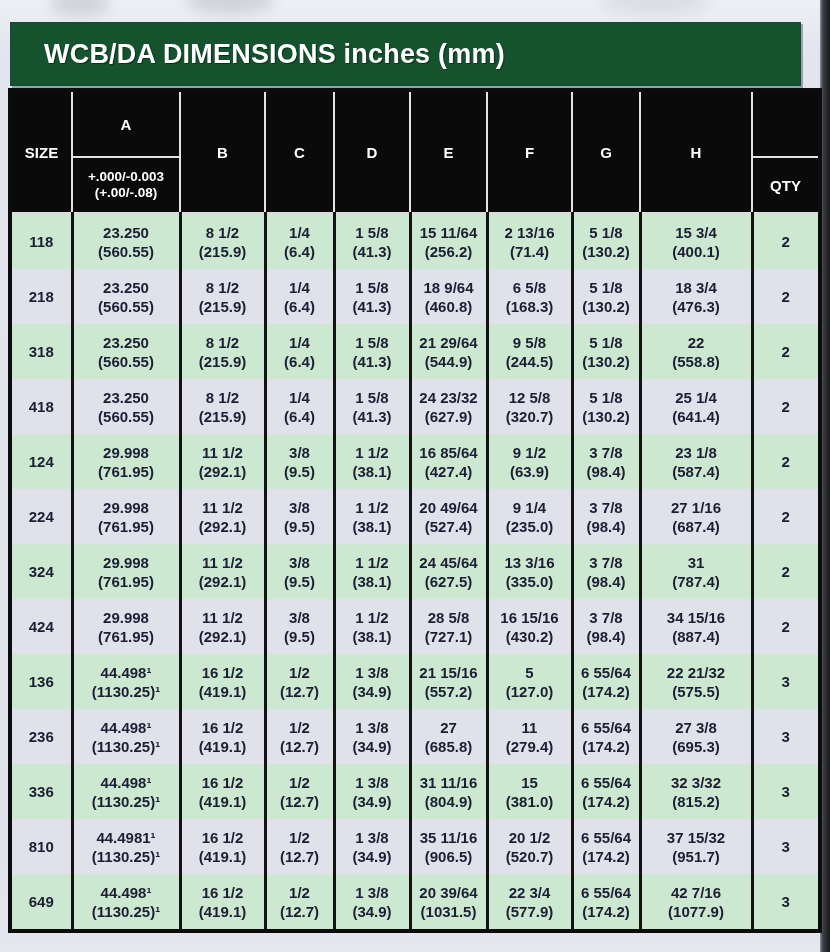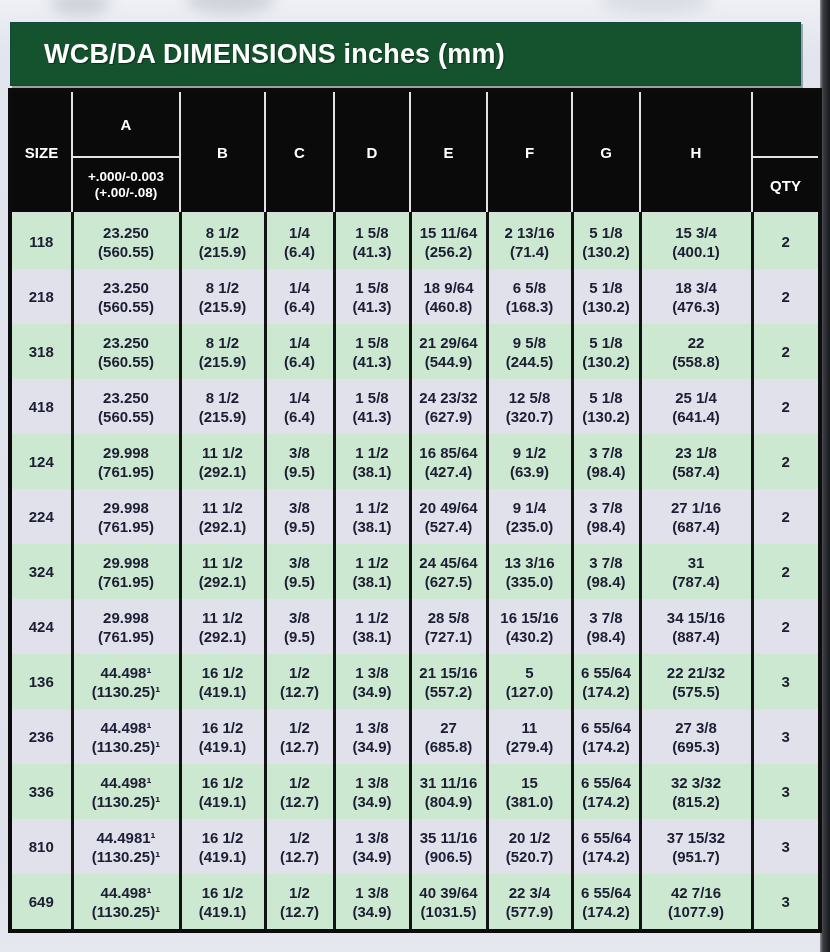--- a/index.html
+++ b/index.html
@@ -596,21 +596,21 @@
           </td>
           <td>
             <div class="in">1/2</div>
             <div class="mm">(12.7)</div>
           </td>
           <td>
             <div class="in">1 3/8</div>
             <div class="mm">(34.9)</div>
           </td>
           <td>
-            <div class="in">40 39/64</div>
+            <div class="in">20 39/64</div>
             <div class="mm">(1031.5)</div>
           </td>
           <td>
             <div class="in">22 3/4</div>
             <div class="mm">(577.9)</div>
           </td>
           <td>
             <div class="in">6 55/64</div>
             <div class="mm">(174.2)</div>
           </td>

